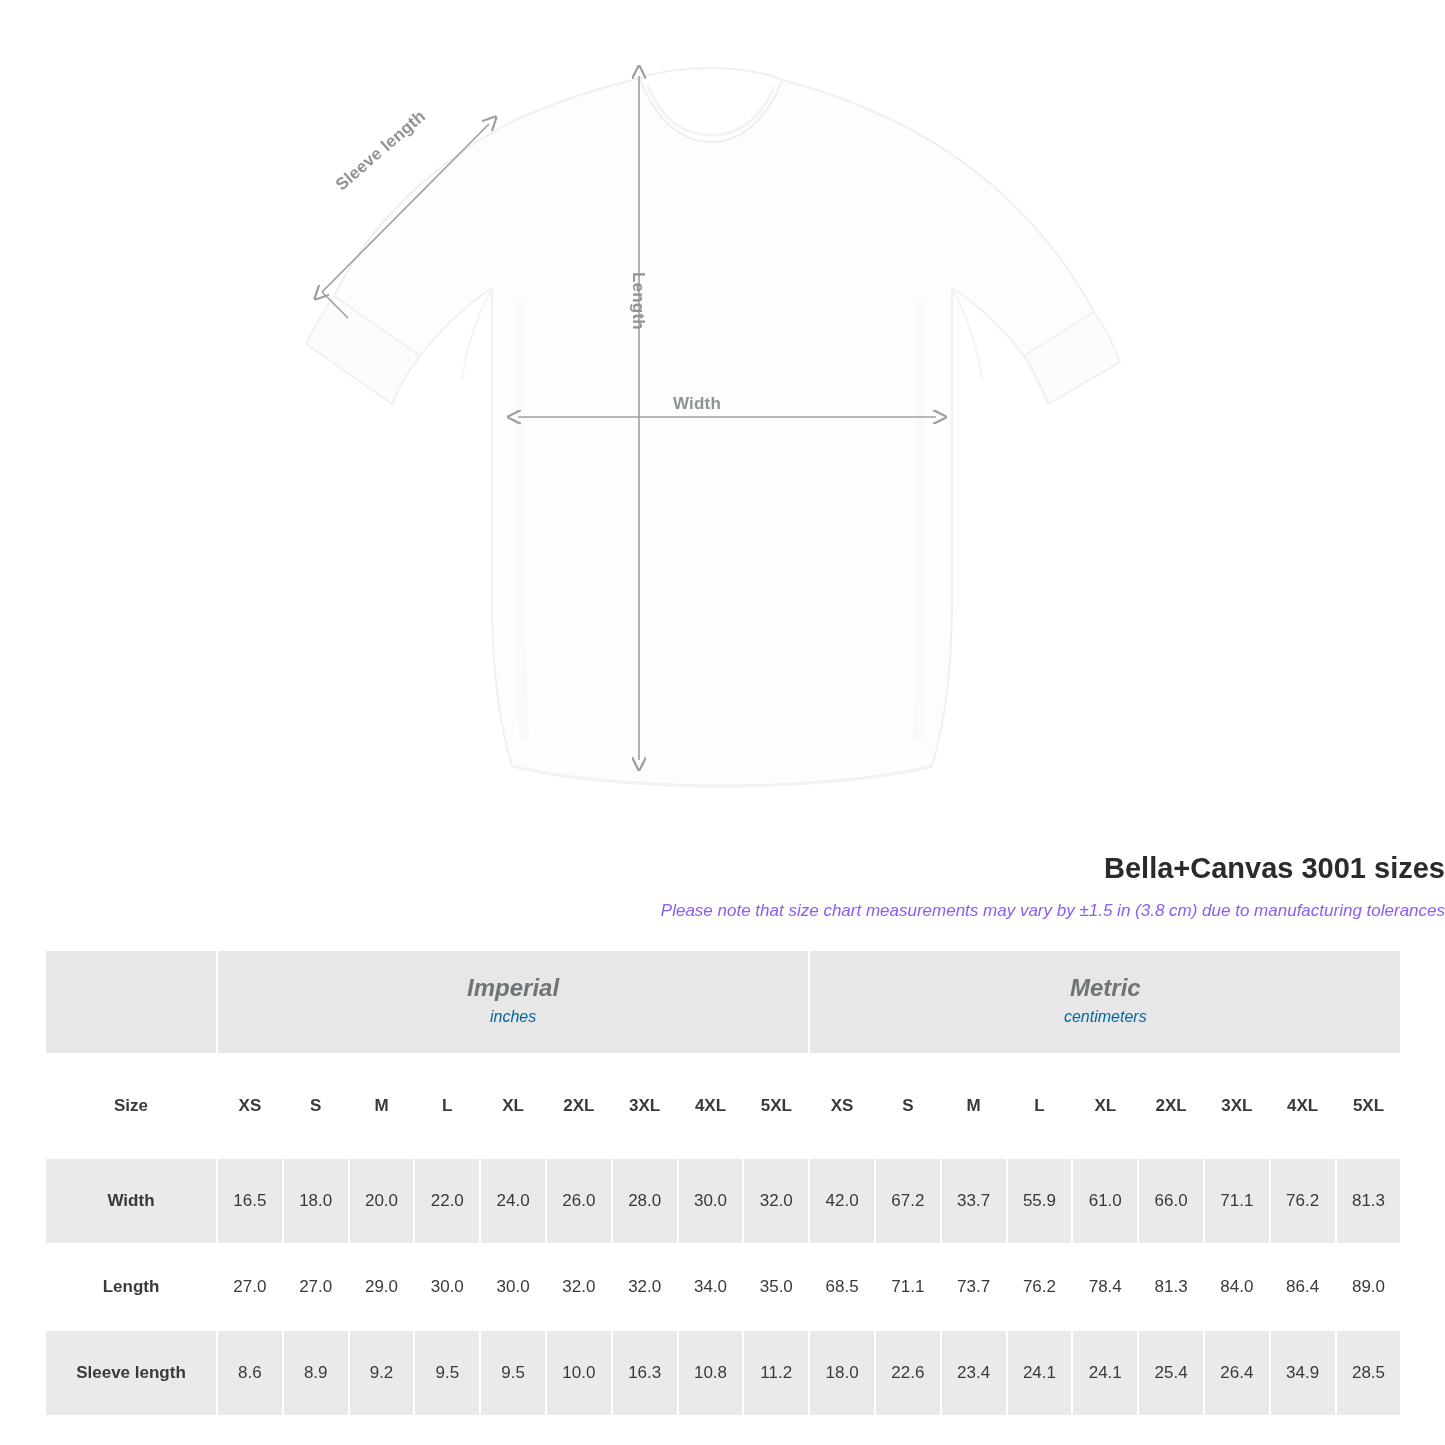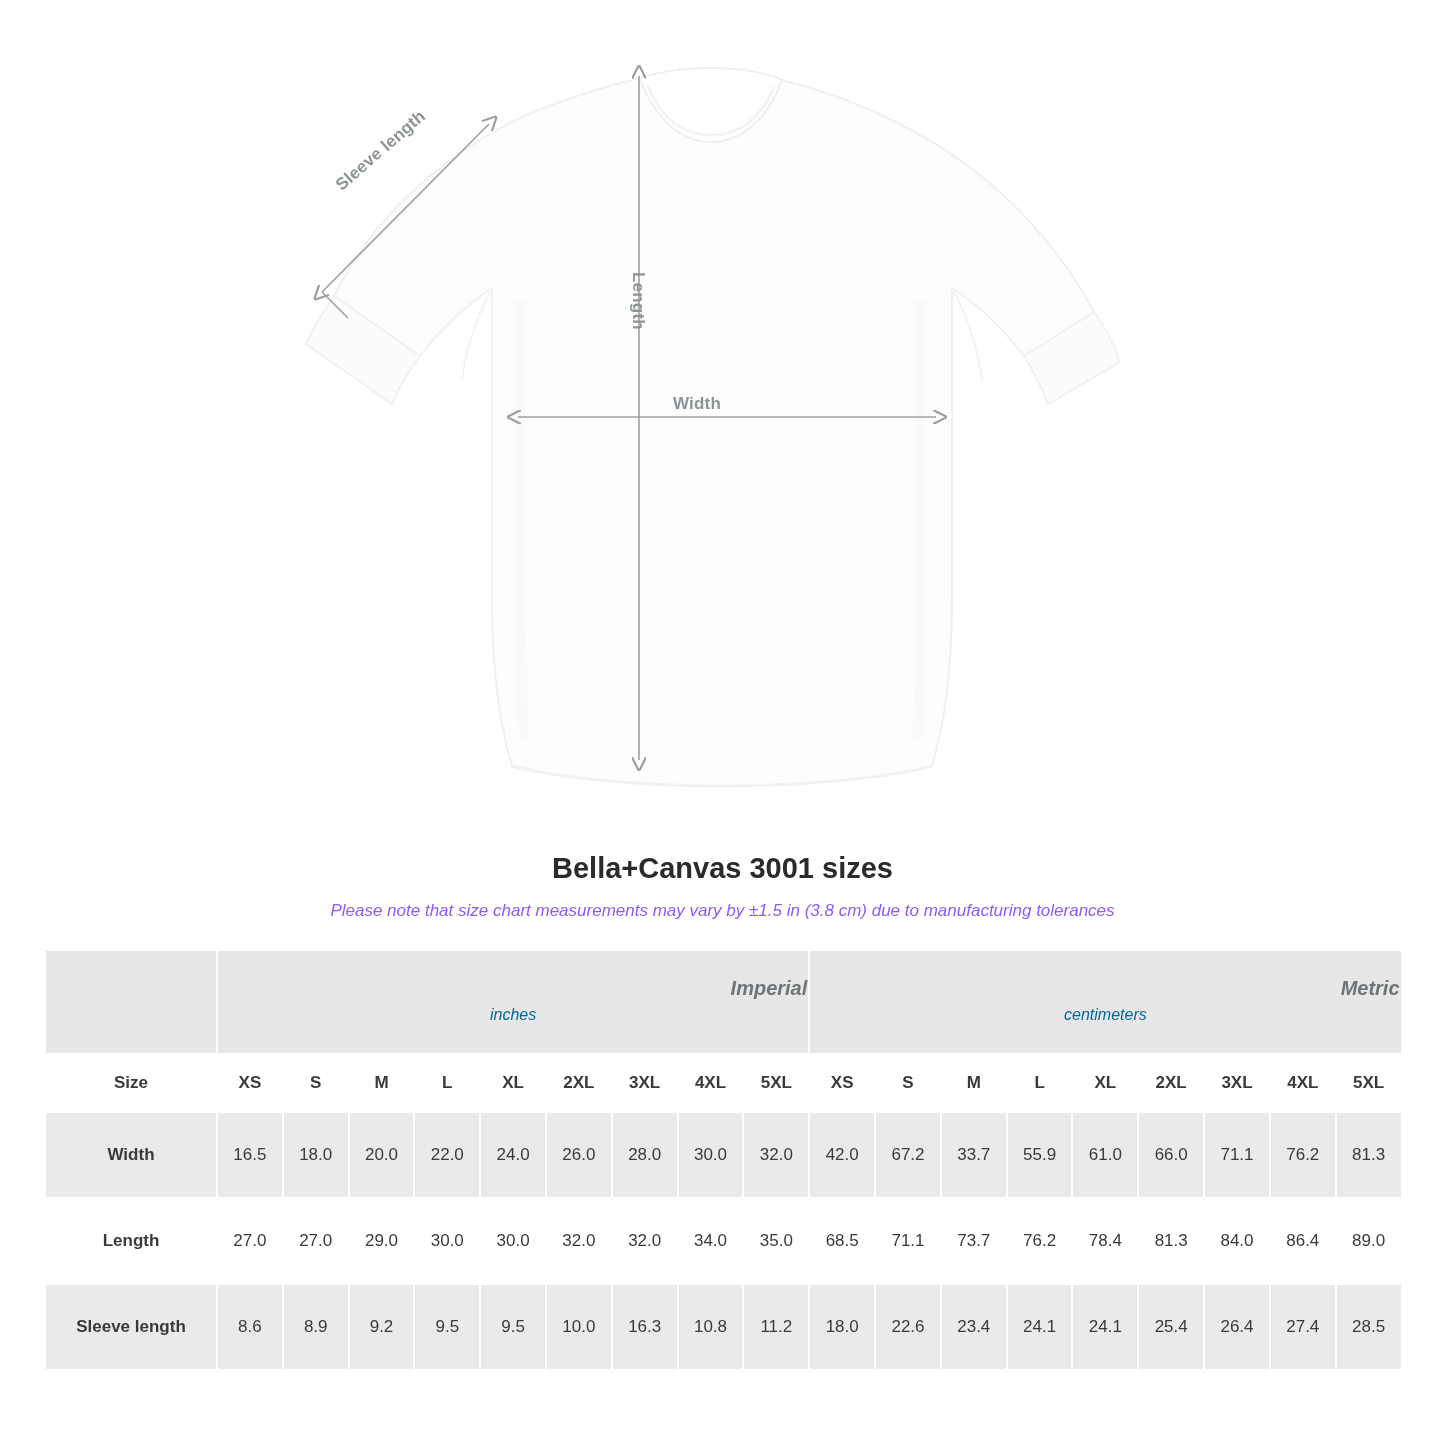--- a/index.html
+++ b/index.html
@@ -54,21 +54,21 @@
     transform: rotate(90deg);
     transform-origin: left top;
   }
   .dim-label.width {
     left: 673px;
     top: 394px;
   }
 
   
   .title-block {
-    text-align: center;
+    text-align: right;
     margin-top: 22px;
   }
   .chart-title {
     font-size: 29px;
     font-weight: bold;
     color: #2b2b2b;
     margin: 0;
   }
   .chart-note {
     font-size: 17px;
@@ -93,36 +93,35 @@
     font-size: 17px;
     color: #3a3a3a;
     border: 2px solid #ffffff;
   }
 
   .unit-head {
     background: #e7e7e7;
     height: 104px;
   }
   .unit-name {
-    font-size: 20px;
+    font-size: 24px;
     font-weight: bold;
     font-style: italic;
     color: #6f7477;
     line-height: 1.25;
-    text-align: right;
   }
   .unit-sub {
     font-size: 16px;
     font-style: italic;
     color: #0369a1;
     line-height: 1.7;
   }
 
   .row-header {
-    height: 58px;
+    height: 104px;
     background: #ffffff;
   }
   .row-header td {
     font-weight: bold;
     font-size: 18px;
     color: #3a3a3a;
   }
   .row-header td.size-cell {
     font-weight: bold;
   }
@@ -333,20 +332,20 @@
           <td>16.3</td>
           <td>10.8</td>
           <td>11.2</td>
           <td>18.0</td>
           <td>22.6</td>
           <td>23.4</td>
           <td>24.1</td>
           <td>24.1</td>
           <td>25.4</td>
           <td>26.4</td>
-          <td>27.4</td>
+          <td>34.9</td>
           <td>28.5</td>
         </tr>
       </tbody>
     </table>
   </div>
 
 </div>
 
 </body></html>

